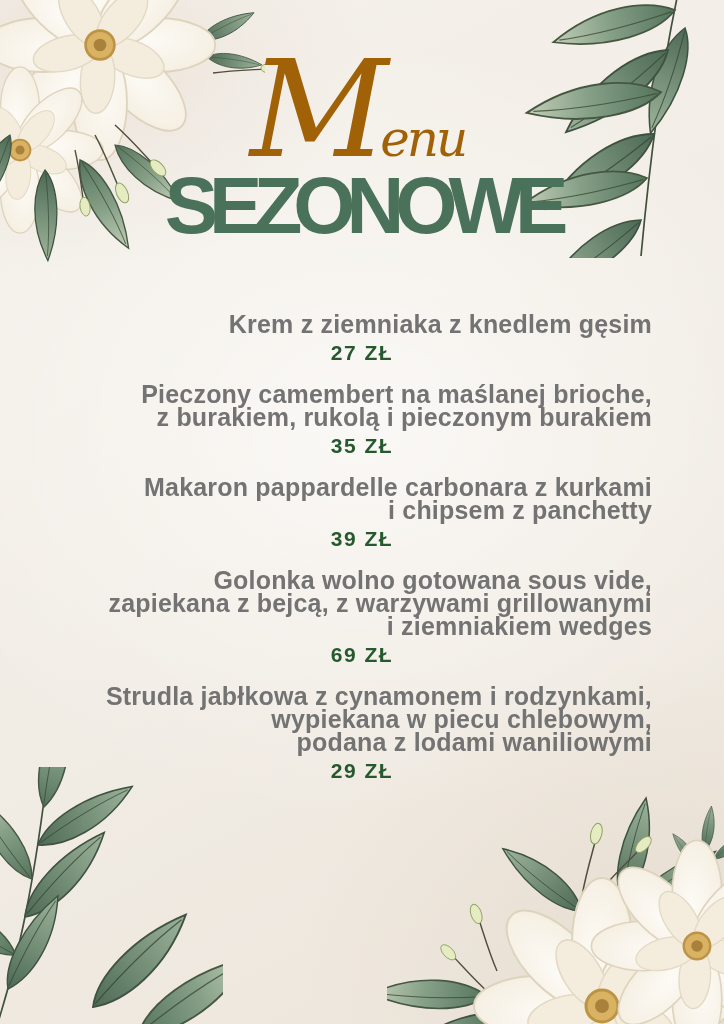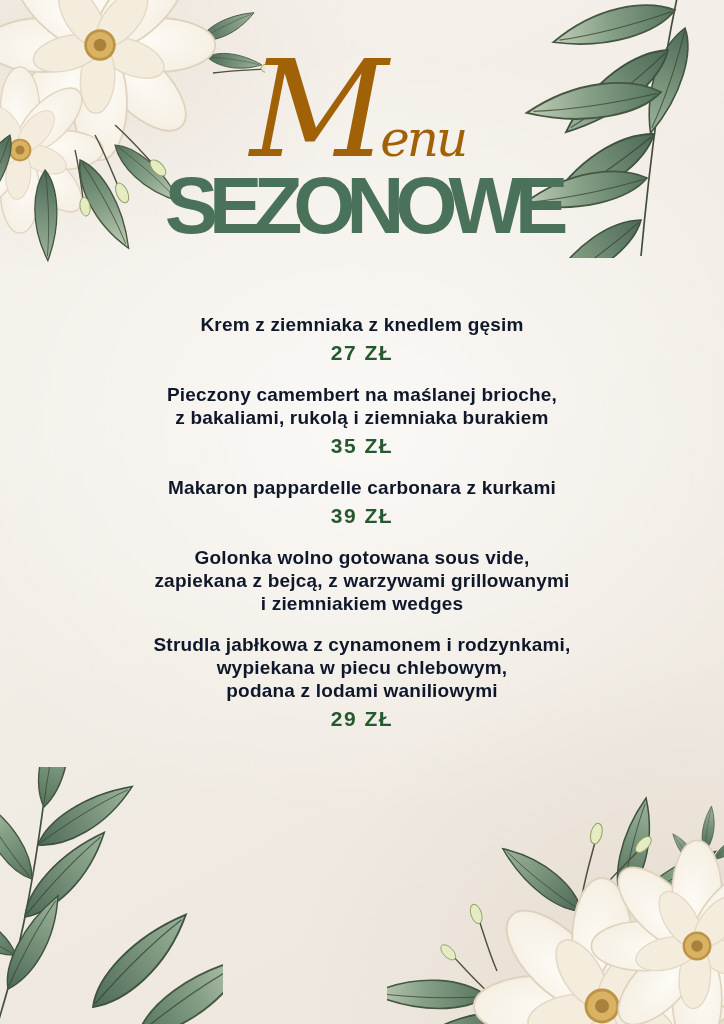--- a/index.html
+++ b/index.html
@@ -47,25 +47,26 @@
     color: #4a7159;
   }
   .menu-list {
     position: absolute; top: 313px; left: 50%;
     transform: translateX(-50%);
     width: 580px; z-index: 2;
     text-align: center;
   }
   .menu-item { margin-bottom: 18px; }
   .item-name {
-    font-size: 19px;
+    font-size: 25px;
     font-weight: bold;
     line-height: 23px;
     letter-spacing: 0.2px;
-    color: #0f172a;
+    color: #737373;
+    text-align: right;
   }
   .item-price {
     margin-top: 5px;
     font-size: 21px;
     font-weight: bold;
     letter-spacing: 1.5px;
     color: #26592e;
   }
 </style>
 </head>
@@ -190,38 +191,40 @@
   <div class="menu-item">
     <div class="item-name">
       <span>Krem z ziemniaka z knedlem gęsim</span><br>
     </div>
     <div class="item-price">27 ZŁ</div>
   </div>
 
   <div class="menu-item">
     <div class="item-name">
       <span>Pieczony camembert na maślanej brioche,</span><br>
-      <span>z bakaliami, rukolą i ziemniaka burakiem</span>
+      <span>z burakiem, rukolą i pieczonym burakiem</span>
     </div>
     <div class="item-price">35 ZŁ</div>
   </div>
 
   <div class="menu-item">
     <div class="item-name">
       <span>Makaron pappardelle carbonara z kurkami</span><br>
+      <span>i chipsem z panchetty</span>
     </div>
     <div class="item-price">39 ZŁ</div>
   </div>
 
   <div class="menu-item">
     <div class="item-name">
       <span>Golonka wolno gotowana sous vide,</span><br>
       <span>zapiekana z bejcą, z warzywami grillowanymi</span><br>
       <span>i ziemniakiem wedges</span>
     </div>
+    <div class="item-price">69 ZŁ</div>
   </div>
 
   <div class="menu-item">
     <div class="item-name">
       <span>Strudla jabłkowa z cynamonem i rodzynkami,</span><br>
       <span>wypiekana w piecu chlebowym,</span><br>
       <span>podana z lodami waniliowymi</span>
     </div>
     <div class="item-price">29 ZŁ</div>
   </div>

